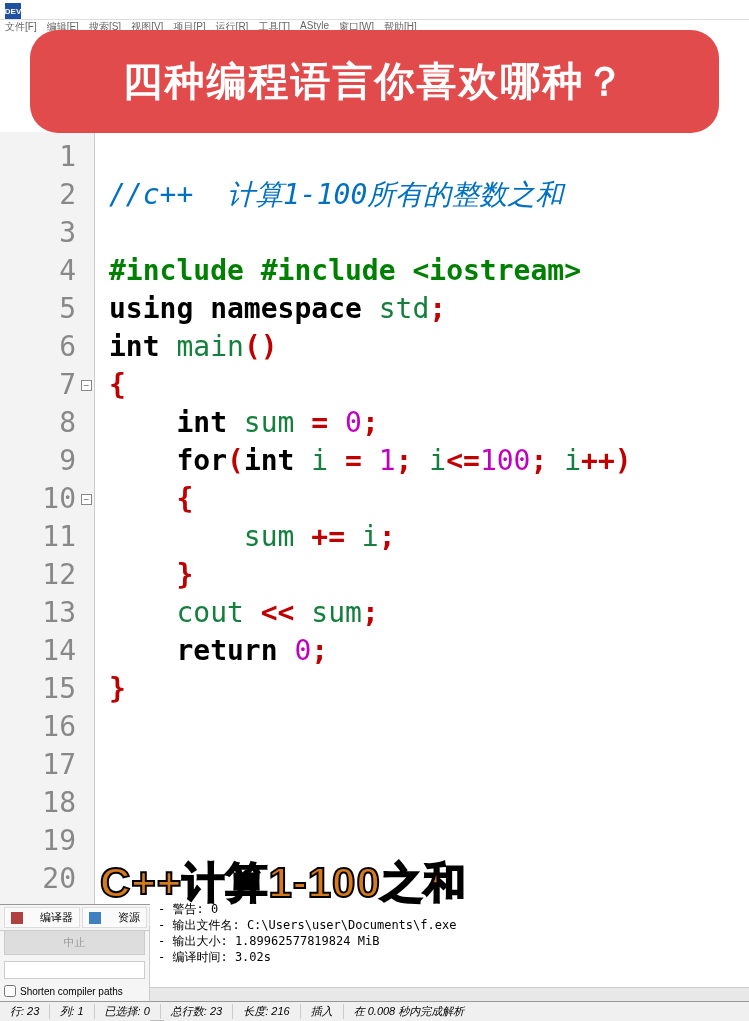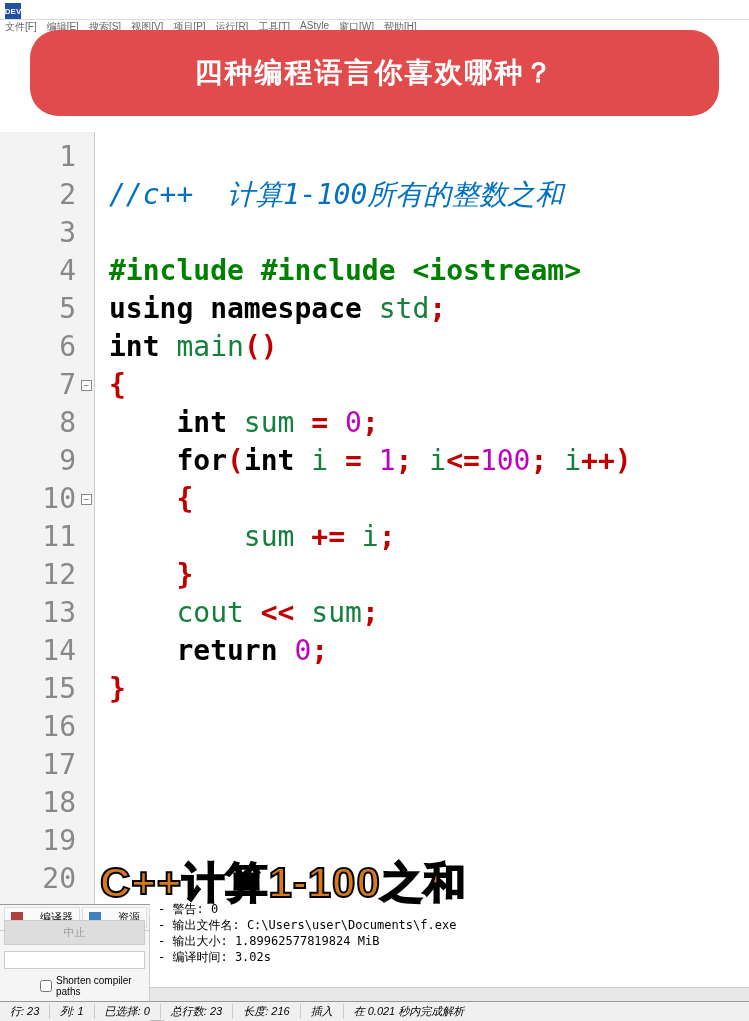--- a/index.html
+++ b/index.html
@@ -45,21 +45,21 @@
 .overlay-banner {
   position: absolute;
   top: 30px;
   left: 30px;
   right: 30px;
   background: #e14b4b;
   border-radius: 28px;
   padding: 24px 28px;
   text-align: center;
   color: #fff;
-  font-size: 28px;
+  font-size: 40px;
   font-weight: bold;
   z-index: 100;
   letter-spacing: 2px;
 }
 .bottom-caption {
   position: absolute;
   left: 100px;
   bottom: 110px;
   font-size: 42px;
   font-weight: bold;
@@ -167,21 +167,20 @@
 .empty-box {
   height: 18px;
   border: 1px solid #ccc;
   background: #fff;
 }
 .shorten {
   display: flex;
   align-items: center;
   gap: 4px;
   font-size: 10px;
-  margin-left: 36px;
 }
 .shorten input { width: 12px; height: 12px; }
 .bp-right {
   flex: 1;
   padding: 4px 8px;
   font-family: Consolas, monospace;
   font-size: 12px;
   line-height: 16px;
   background: #fff;
   white-space: pre;
@@ -323,14 +322,14 @@
   </div>
 </div>
 
 <div class="status-bar">
   <div class="cell">行:  23</div>
   <div class="cell">列:    1</div>
   <div class="cell">已选择:  0</div>
   <div class="cell">总行数:  23</div>
   <div class="cell">长度:  216</div>
   <div class="cell">插入</div>
-  <div class="cell" style="flex:1;border-right:none">在 0.021 秒内完成解析</div>
+  <div class="cell" style="flex:1;border-right:none">在 0.008 秒内完成解析</div>
 </div>
 
 </body></html>

